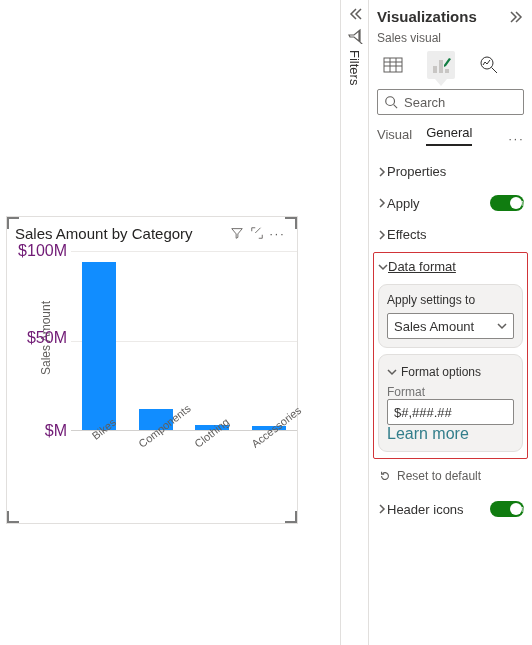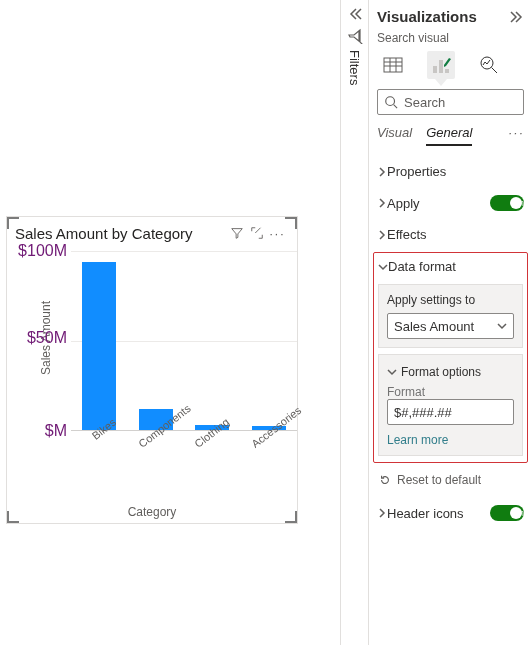--- a/index.html
+++ b/index.html
@@ -180,21 +180,21 @@
     display:flex; align-items:center;
     border:1px solid #8a8886;
     border-radius: 2px;
     height: 26px;
     padding: 0 6px;
     margin-bottom: 10px;
     color: #605e5c;
     font-size: 13px;
     gap:6px;
   }
-  .tabs { display:flex; gap: 14px; border-bottom: 0; align-items: flex-start; margin-bottom: 10px; font-style: italic;}
+  .tabs { display:flex; gap: 14px; border-bottom: 0; align-items: flex-end; margin-bottom: 10px;}
   .tab { font-size: 13px; padding-bottom: 4px; color: #605e5c; }
   .tab.active { color: #252423; border-bottom: 2px solid #252423; }
   .kebab { margin-left: auto; color: #605e5c; letter-spacing: 1px; }
 
   .section {
     display:flex; align-items:center;
     padding: 8px 0;
     font-size: 13px;
     gap: 0;
   }
@@ -218,38 +218,38 @@
 
   .redbox {
     border: 1px solid #d13438;
     border-radius: 2px;
     padding: 4px 4px 6px 4px;
     margin: 2px -4px 4px -4px;
   }
   .card {
     background: #f3f2f1;
     border: 1px solid #e1dfdd;
-    border-radius: 0;
+    border-radius: 9px;
     padding: 8px 8px;
     margin-top: 6px;
   }
   .card-label { font-size: 12px; color: #323130; margin-bottom: 6px; }
   .select, .textbox {
     display:flex;align-items:center;justify-content:space-between;
     height: 26px;
     background:#fff;
     border:1px solid #8a8886;
     border-radius:2px;
     padding: 0 6px;
     font-size: 13px;
     width: 100%;
   }
   .subhdr { display:flex;align-items:center;gap:4px;font-size:12px;margin:2px 0 6px 0;}
   .small-label { font-size: 12px; color: #737373; margin: 6px 0 0;}
-  .link { font-size: 12px; color: #327e8b; margin-top: 8px; }
+  .link { font-size: 16px; color: #327e8b; }
   .reset {
     display:flex;align-items:center;gap:6px;
     font-size: 12px; color: #605e5c;
     padding: 6px 0 6px 2px;
   }
   svg { display:block; }
 </style>
 </head>
 <body>
 
@@ -295,21 +295,20 @@
                 <div class="bar" style="height: 2%;"></div>
               </div>
           </div>
         </div>
         <div class="xtick-row" id="xticks">
             <div class="xtick">Bikes</div>
             <div class="xtick">Components</div>
             <div class="xtick">Clothing</div>
             <div class="xtick">Accessories</div>
           </div>
-        <div class="xaxis-label">Category</div>
       </div>
     </div>
   </div>
 
   <div class="filters-strip">
     <svg class="chev" viewBox="0 0 16 16" fill="none" stroke="currentColor" stroke-width="1.5">
         <path d="M9 3l-5 5 5 5M14 3l-5 5 5 5"></path>
       </svg>
     <svg class="chev" viewBox="0 0 16 16" fill="none" stroke="currentColor" stroke-width="1.2">
         <path d="M4 4 h9 l 4 -4 M 2 3 l5 6v5l2-1v-4l5-6H2z" transform="rotate(90 8 8)"></path>
@@ -317,21 +316,21 @@
     <div class="vtext">Filters</div>
   </div>
 
   <div class="vizpane">
     <div class="viz-hdr">
       <span>Visualizations</span>
       <svg width="16" height="16" viewBox="0 0 16 16" fill="none" stroke="#605e5c" stroke-width="1.5">
           <path d="M3 3l5 5-5 5M8 3l5 5-5 5"></path>
         </svg>
     </div>
-    <div class="viz-sub">Search visual</div>
+    <div class="viz-sub">Sales visual</div>
 
     <div class="iconrow">
       <div class="iconbtn">
         <svg width="22" height="22" viewBox="0 0 22 22" fill="none" stroke="#605e5c" stroke-width="1">
             <rect x="2" y="4" width="18" height="14"></rect>
             <line x1="2" y1="8" x2="20" y2="8"></line>
             <line x1="2" y1="12" x2="20" y2="12"></line>
             <line x1="8" y1="4" x2="8" y2="18"></line>
             <line x1="14" y1="4" x2="14" y2="18"></line>
           </svg>
@@ -385,21 +384,21 @@
     </div>
 
     <div class="section">
       <svg class="chev-s" viewBox="0 0 10 10" fill="none" stroke="currentColor" stroke-width="1.5">
           <path d="M3 1l4 4-4 4"></path>
         </svg>
       <span>Effects</span>
     </div>
 
     <div class="redbox">
-      <div class="section" style="padding:2px 0 4px 0;">
+      <div class="section" style="padding:2px 0 4px 0;text-decoration:underline;">
         <svg class="chev-s" viewBox="0 0 10 10" fill="none" stroke="currentColor" stroke-width="1.5">
             <path d="M1 3l4 4 4-4"></path>
           </svg>
         <span>Data format</span>
       </div>
 
       <div class="card">
         <div class="card-label">Apply settings to</div>
         <div class="select">
           <span>Sales Amount</span>

